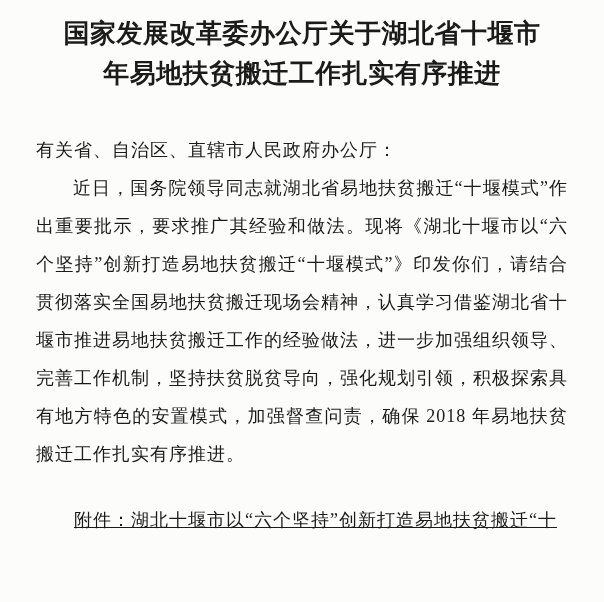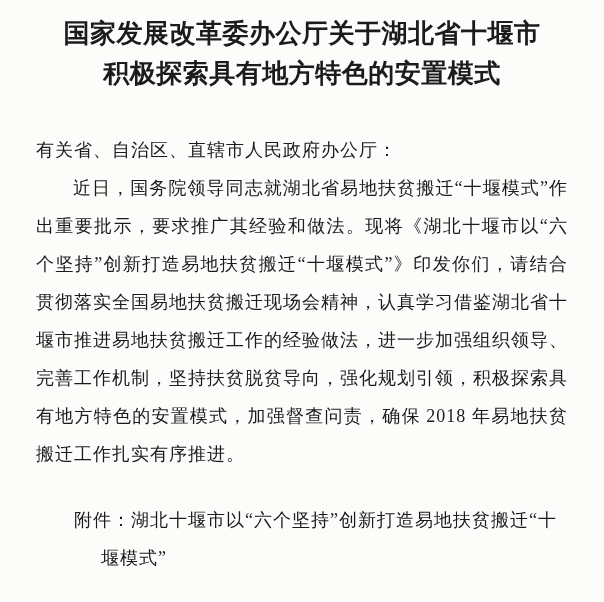--- a/index.html
+++ b/index.html
@@ -49,43 +49,43 @@
     text-indent: 37px;
     text-align: justify;
     text-align-last: left;
   }
   .attachment {
     margin-top: 28px;
     padding-left: 38px;
   }
   .attachment-line {
     white-space: nowrap;
+    text-decoration: underline;
   }
   .attachment-line2 {
     padding-left: 27px;
   }
 </style>
 </head>
 <body>
 
 <div class="page">
 
   <h1 class="doc-title">
     <span class="title-line">国家发展改革委办公厅关于湖北省十堰市</span>
-    <span class="title-line">积极探索具有地方特色的安置模式</span>
+    <span class="title-line">年易地扶贫搬迁工作扎实有序推进</span>
   </h1>
 
   <div class="body-text">
 
     <div class="salutation">有关省、自治区、直辖市人民政府办公厅：</div>
 
     <p class="paragraph">近日，国务院领导同志就湖北省易地扶贫搬迁“十堰模式”作出重要批示，要求推广其经验和做法。现将《湖北十堰市以“六个坚持”创新打造易地扶贫搬迁“十堰模式”》印发你们，请结合贯彻落实全国易地扶贫搬迁现场会精神，认真学习借鉴湖北省十堰市推进易地扶贫搬迁工作的经验做法，进一步加强组织领导、完善工作机制，坚持扶贫脱贫导向，强化规划引领，积极探索具有地方特色的安置模式，加强督查问责，确保 2018 年易地扶贫搬迁工作扎实有序推进。</p>
 
     <div class="attachment">
       <div class="attachment-line">
         <span>附件：</span><span>湖北十堰市以“六个坚持”创新打造易地扶贫搬迁“十</span>
       </div>
-      <div class="attachment-line attachment-line2">堰模式”</div>
     </div>
 
   </div>
 
 </div>
 
 </body></html>

